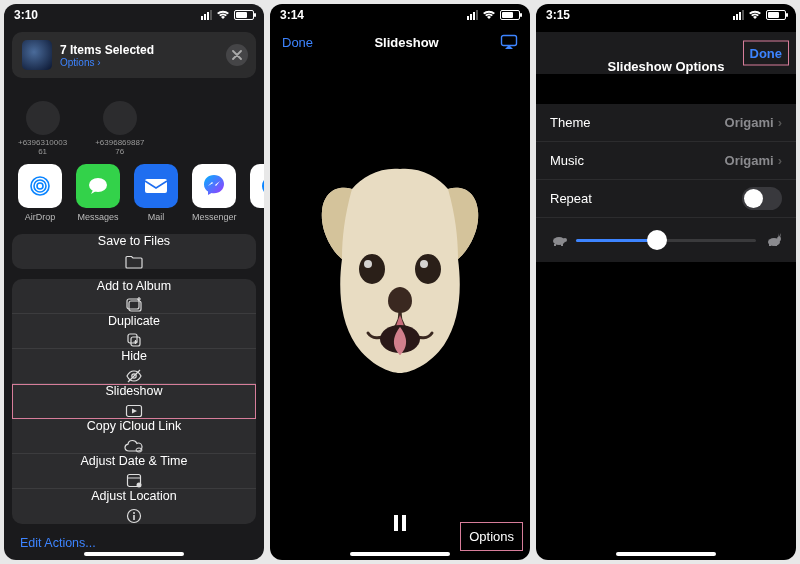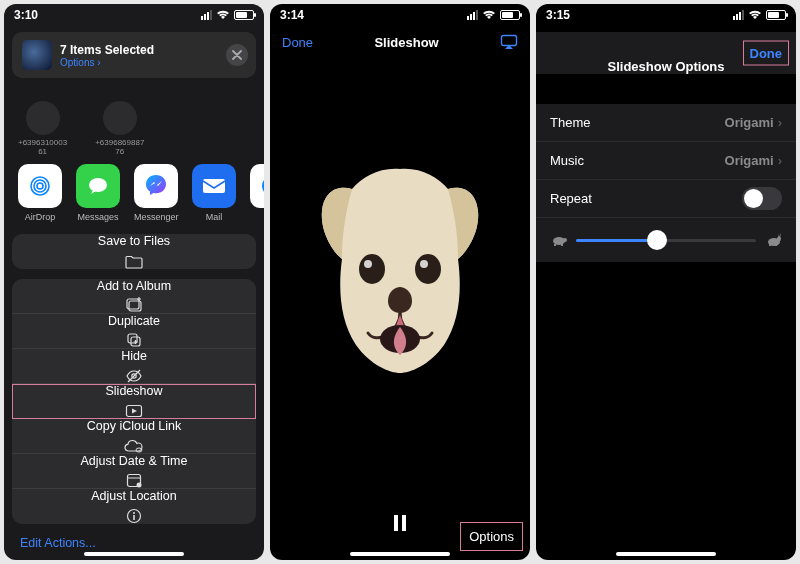--- a/index.html
+++ b/index.html
@@ -158,42 +158,42 @@
     <div class="app">
       <div class="ic messages">
         <svg width="26" height="26" viewBox="0 0 26 26">
             <ellipse cx="13" cy="12" rx="9" ry="7" fill="#fff"></ellipse>
             <path d="M8 17 L6 21 L11 18" fill="#fff"></path>
           </svg>
       </div>
       <div>Messages</div>
     </div>
     <div class="app">
+      <div class="ic mail">
+        <svg width="28" height="20" viewBox="0 0 28 20">
+            <rect x="3" y="3" width="22" height="14" rx="2" fill="#fff"></rect>
+            <path d="M3 5 L14 12 L25 5" fill="none" stroke="#1f6ef0" stroke-width="1.5"></path>
+          </svg>
+      </div>
+      <div>Mail</div>
+    </div>
+    <div class="app">
       <div class="ic messenger">
         <svg width="28" height="28" viewBox="0 0 28 28">
             <defs>
               <linearGradient id="mg" x1="0" y1="0" x2="1" y2="1">
                 <stop offset="0" stop-color="#00b2ff"></stop>
                 <stop offset="1" stop-color="#a034ff"></stop>
               </linearGradient>
             </defs>
             <path d="M14 3 C8 3 4 7 4 12.5 C4 15.5 5.5 18 8 19.5 L8 23 L11.5 21 C12.3 21.2 13.1 21.3 14 21.3 C20 21.3 24 17 24 12 C24 7 20 3 14 3 Z" fill="url(#mg)"></path>
             <path d="M8 14 L12 10 L15 13 L20 9 L16 14 L13 11 Z" fill="#fff"></path>
           </svg>
       </div>
       <div>Messenger</div>
-    </div>
-    <div class="app">
-      <div class="ic mail">
-        <svg width="28" height="20" viewBox="0 0 28 20">
-            <rect x="3" y="3" width="22" height="14" rx="2" fill="#fff"></rect>
-            <path d="M3 5 L14 12 L25 5" fill="none" stroke="#1f6ef0" stroke-width="1.5"></path>
-          </svg>
-      </div>
-      <div>Mail</div>
     </div>
     <div class="app">
       <div class="ic extra">
         <svg width="28" height="28" viewBox="0 0 28 28">
             <circle cx="14" cy="14" r="10" fill="#0a84ff"></circle>
           </svg>
       </div>
       <div>D</div>
     </div>
   </div>

